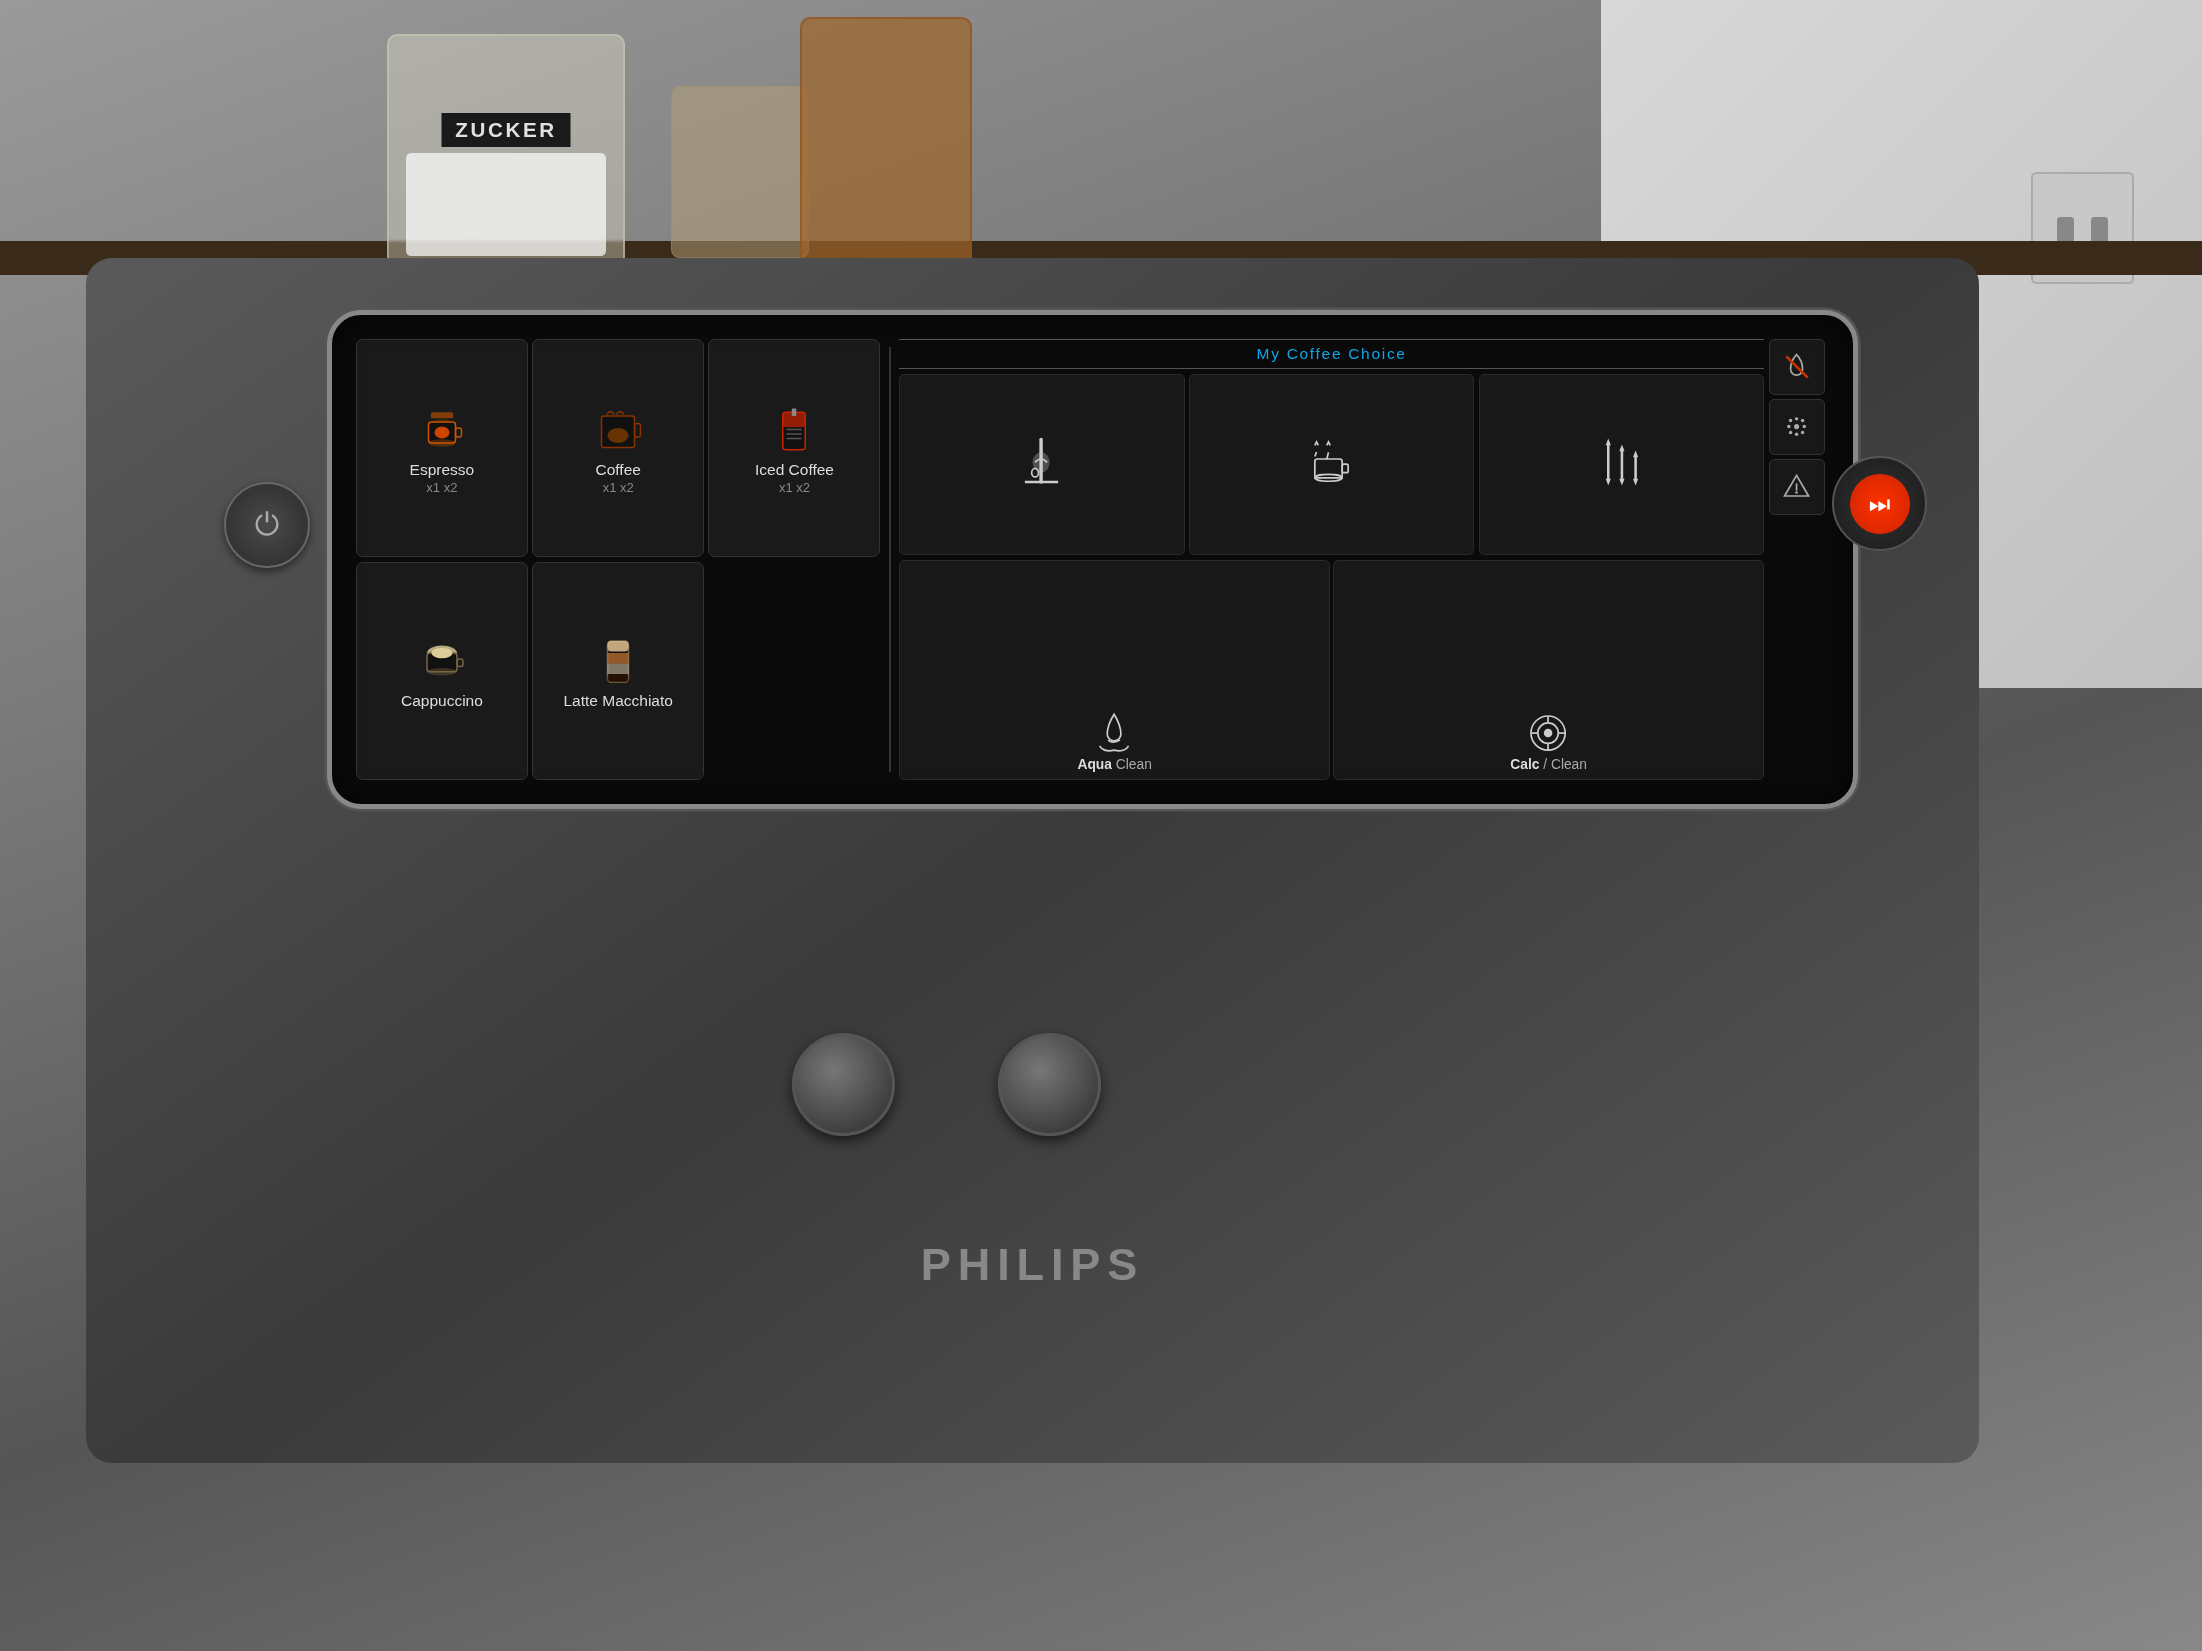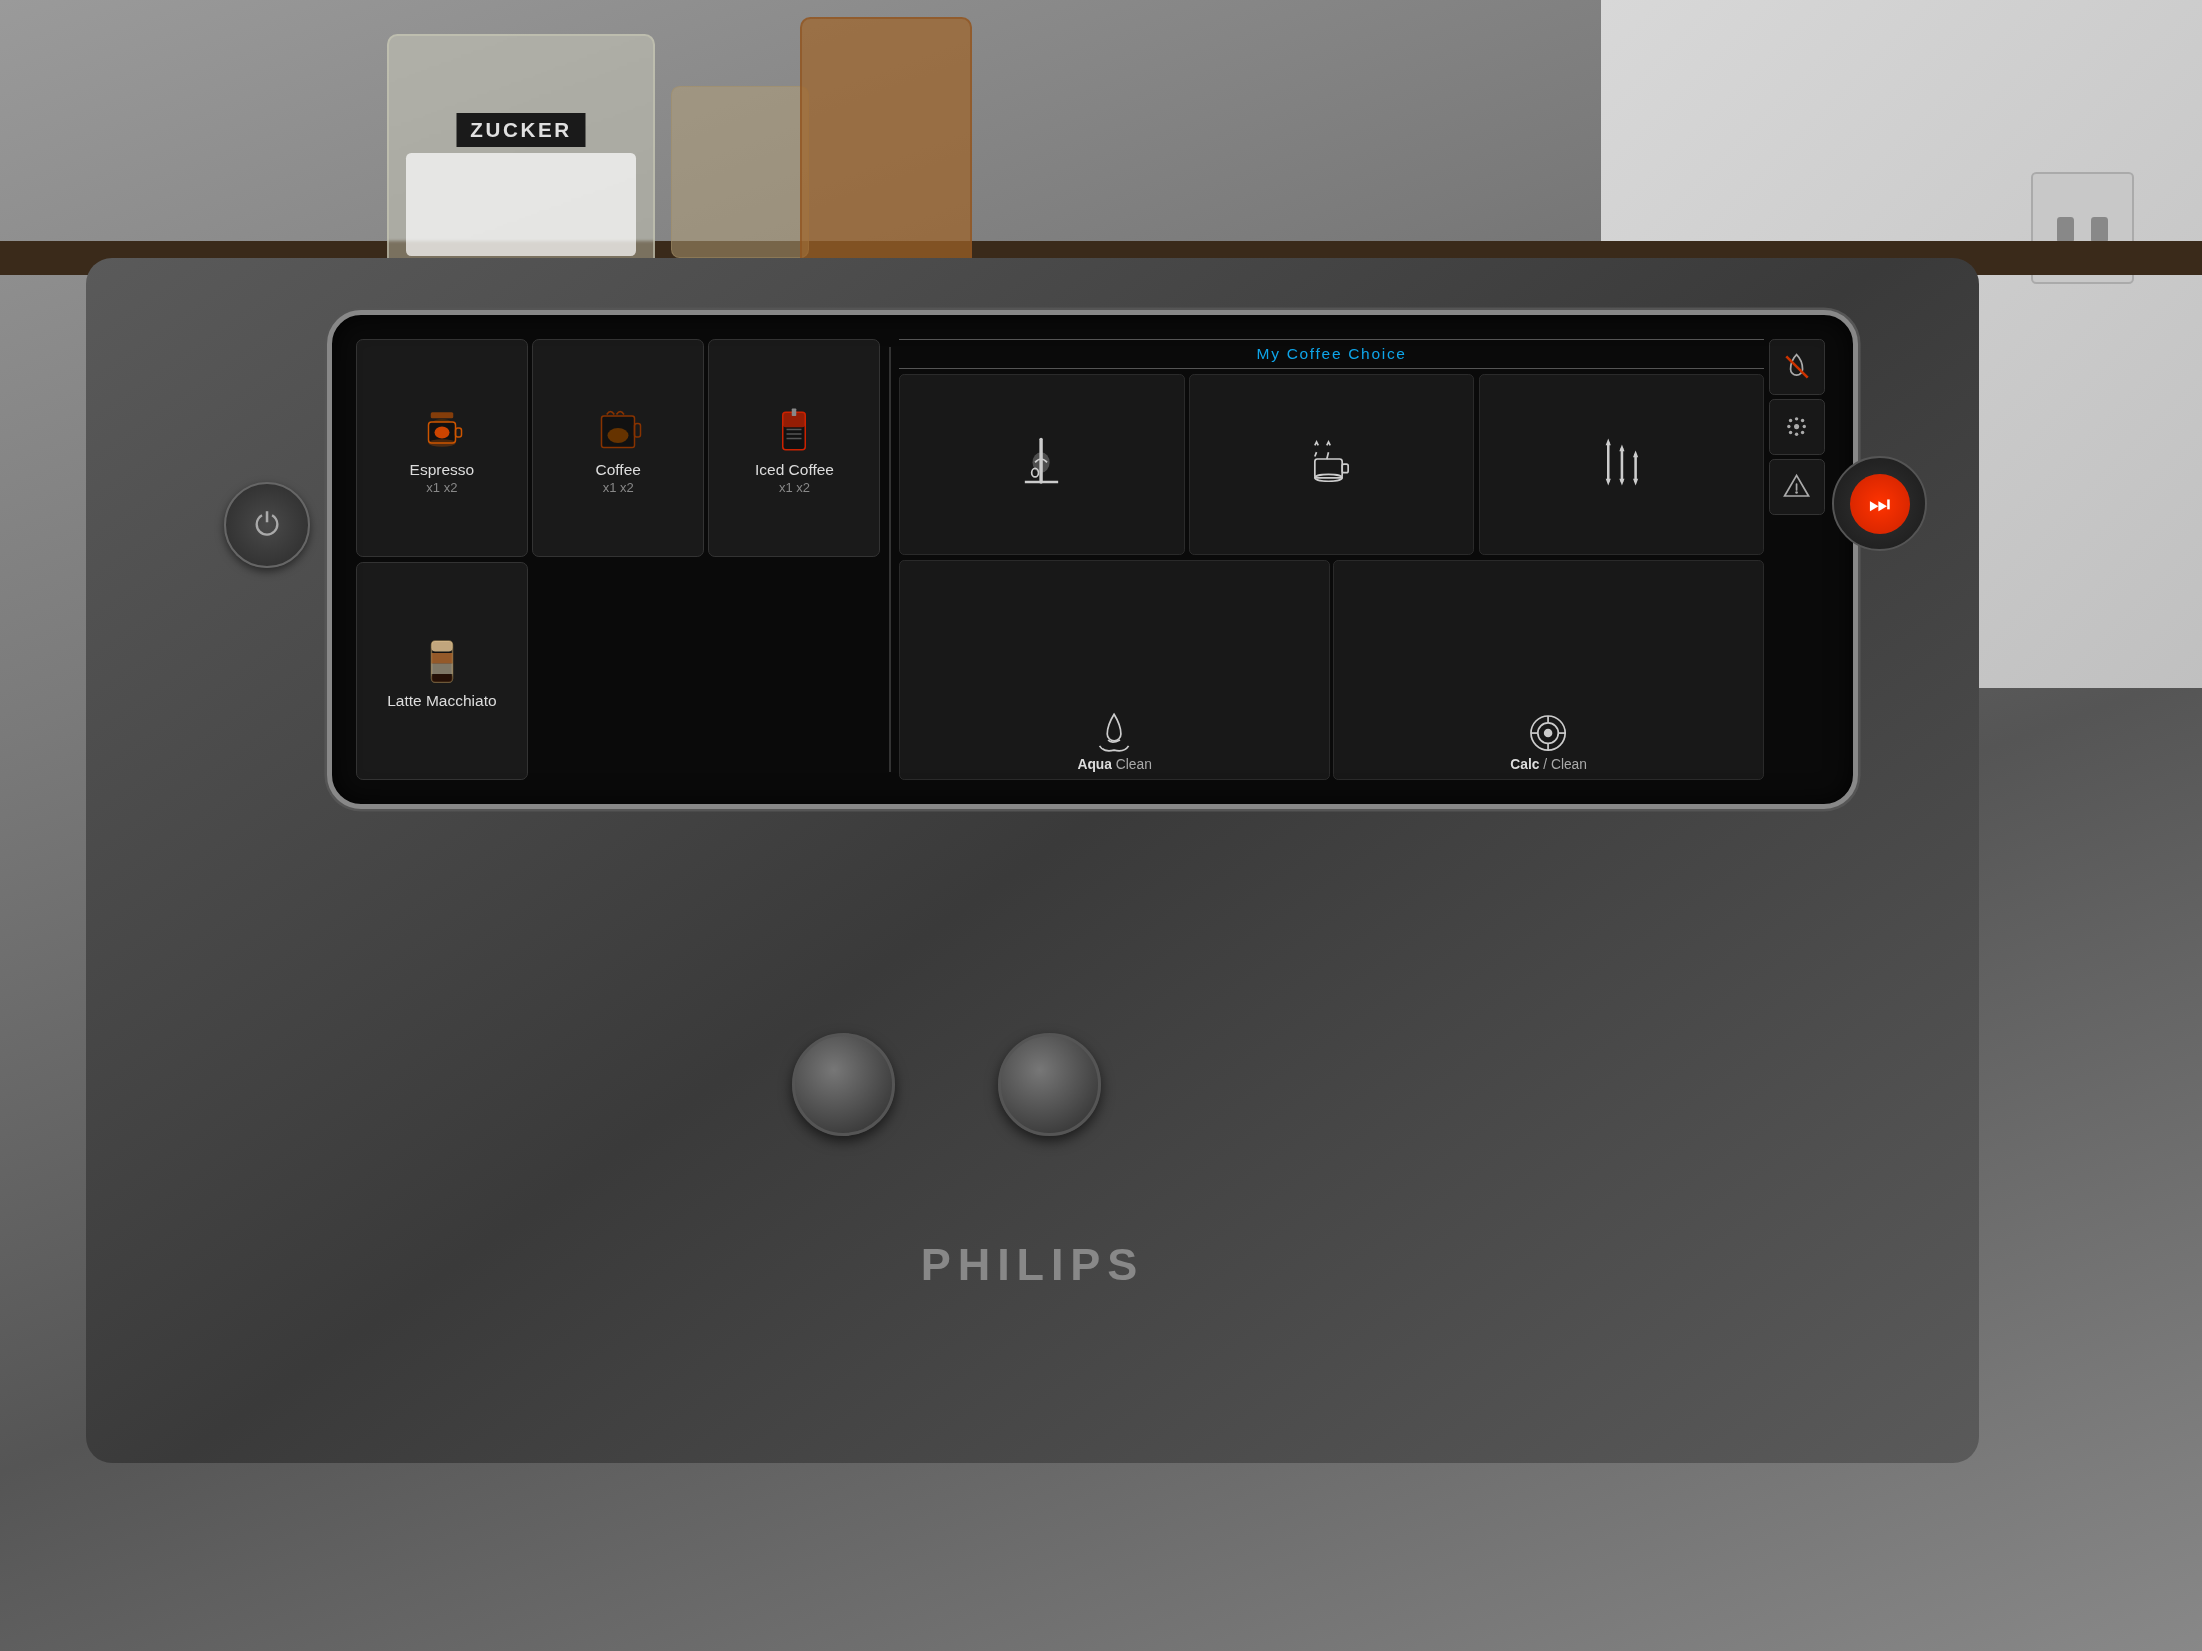--- a/index.html
+++ b/index.html
@@ -69,21 +69,21 @@
       left: 301px;
       width: 774px;
       height: 275px;
     }
 
     
     .sugar-jar {
       position: absolute;
       left: 86px;
       top: 17px;
-      width: 268px;
+      width: 238px;
       height: 241px;
       border-radius: 10.3px;
       background: rgba(220, 220, 200, 0.4);
       border: 2.6px solid rgba(200,200,180,0.6);
       backdrop-filter: blur(1.7px);
     }
     .sugar-label {
       position: absolute;
       top: 77px;
       left: 50%;
@@ -425,20 +425,31 @@
             <rect x="25" y="15" width="30" height="20" rx="4" fill="#cc2200" opacity="0.7"></rect>
             <line x1="30" y1="38" x2="50" y2="38" stroke="#555" stroke-width="2"></line>
             <line x1="30" y1="44" x2="50" y2="44" stroke="#555" stroke-width="2"></line>
             <line x1="30" y1="50" x2="50" y2="50" stroke="#555" stroke-width="2"></line>
             <rect x="37" y="10" width="6" height="10" rx="1" fill="#888"></rect>
           </svg>
           <span class="coffee-name">Iced Coffee</span>
           <span class="coffee-sub">x1  x2</span>
         </div>
 
+        <div class="coffee-item">
+          <svg class="coffee-svg" viewBox="0 0 80 80">
+            <ellipse cx="40" cy="28" rx="20" ry="10" fill="#ddcc99" opacity="0.8"></ellipse>
+            <rect x="20" y="28" width="40" height="25" rx="4" fill="#111" stroke="#776644" stroke-width="2"></rect>
+            <ellipse cx="40" cy="53" rx="20" ry="5" fill="#776644" opacity="0.4"></ellipse>
+            <rect x="60" y="36" width="8" height="10" rx="3" fill="none" stroke="#776644" stroke-width="2"></rect>
+            <ellipse cx="40" cy="28" rx="14" ry="7" fill="#ddcc99"></ellipse>
+          </svg>
+          <span class="coffee-name">Cappuccino</span>
+          <span class="coffee-sub"></span>
+        </div>
 
         <div class="coffee-item">
           <svg class="coffee-svg" viewBox="0 0 80 80">
             <rect x="26" y="12" width="28" height="55" rx="5" fill="#111" stroke="#776644" stroke-width="2"></rect>
             <rect x="26" y="12" width="28" height="14" rx="5" fill="#eecc99" opacity="0.8"></rect>
             <rect x="26" y="28" width="28" height="14" fill="#cc7733" opacity="0.7"></rect>
             <rect x="26" y="42" width="28" height="14" fill="#eeddbb" opacity="0.5"></rect>
             <rect x="26" y="56" width="28" height="11" rx="5" fill="#331100" opacity="0.6"></rect>
           </svg>
           <span class="coffee-name">Latte Macchiato</span>

